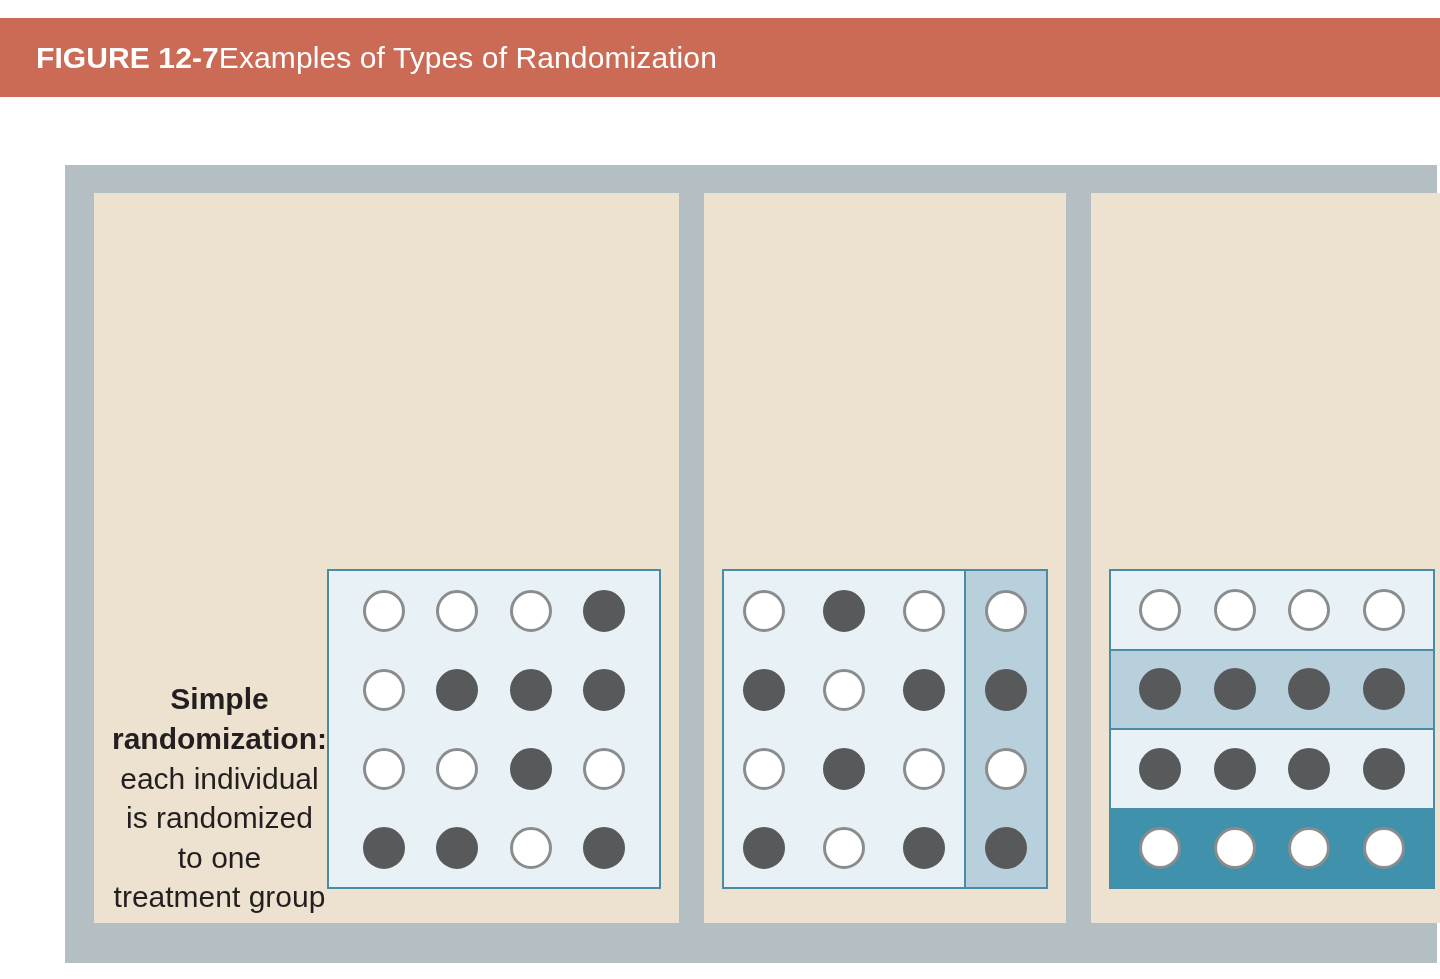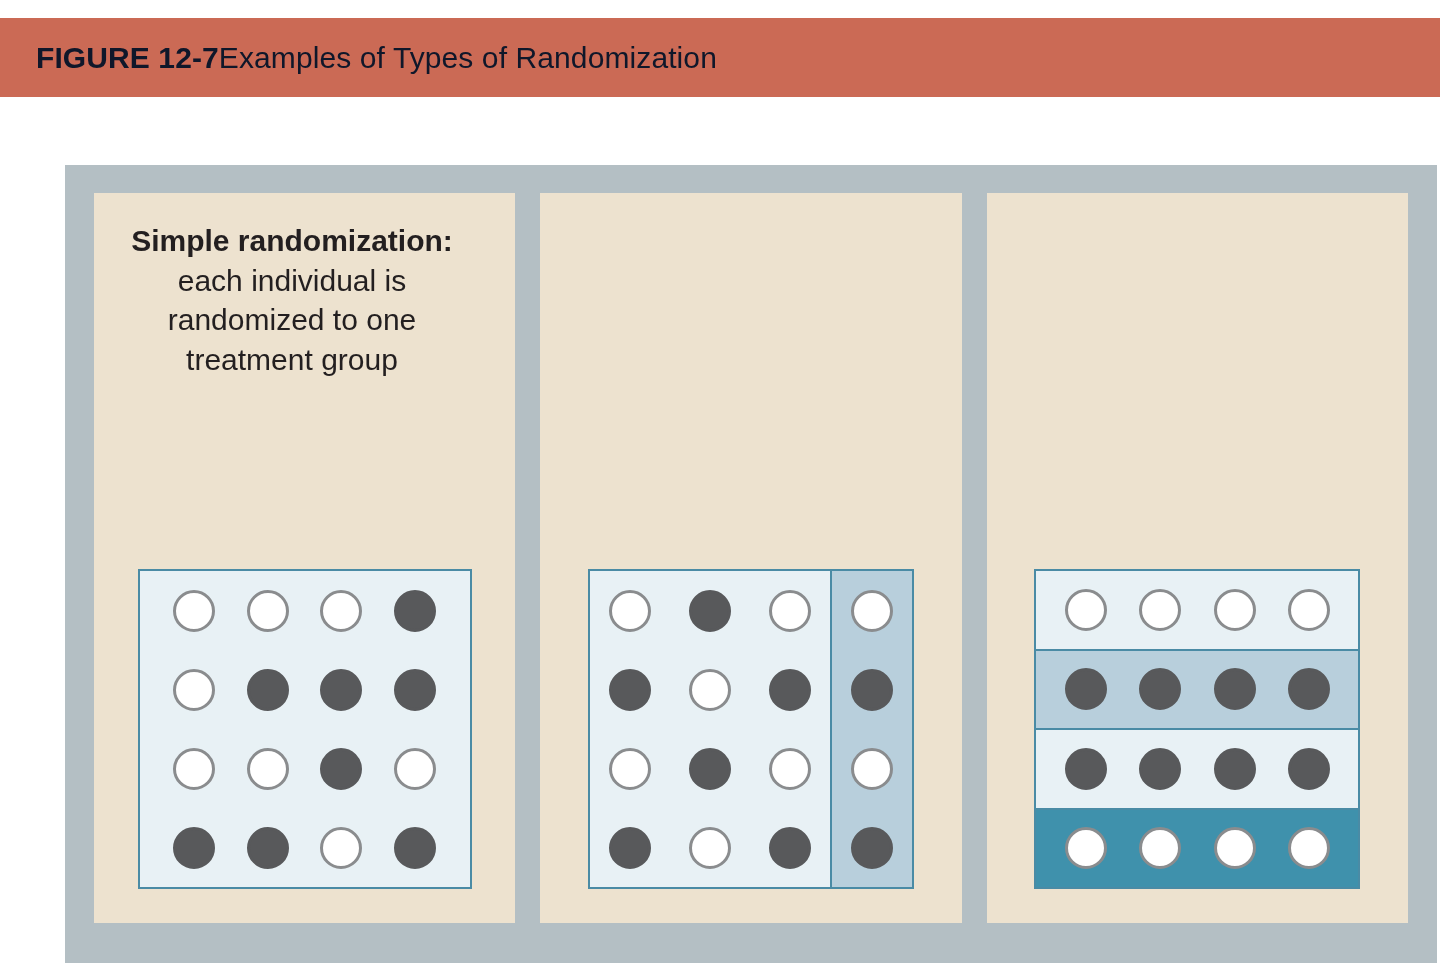--- a/index.html
+++ b/index.html
@@ -23,21 +23,21 @@
     top: 18px;
     width: 1440px;
     height: 79px;
     background: #cb6a55;
     display: flex;
     align-items: center;
     box-sizing: border-box;
     padding-left: 36px;
   }
   .figure-banner .caption {
-    color: #0f172a;
+    color: #ffffff;
     font-size: 30px;
     letter-spacing: 0.1px;
     white-space: nowrap;
   }
   .figure-banner .caption .num {
     font-weight: bold;
   }
 
   
   .figure-frame {
@@ -53,22 +53,22 @@
     gap: 25px;
   }
 
   
   .panel {
     background: #ede2cf;
     flex: 1 1 0;
     box-sizing: border-box;
     padding: 28px 18px 6px 18px;
     display: flex;
-    flex-direction: column;
-    align-items: flex-start;
+    flex-direction: row;
+    align-items: flex-end;
   }
 
   .panel-text {
     text-align: center;
     color: #231f20;
     font-size: 30px;
     line-height: 1.32;
     max-width: 360px;
   }
   .panel-text .term {

